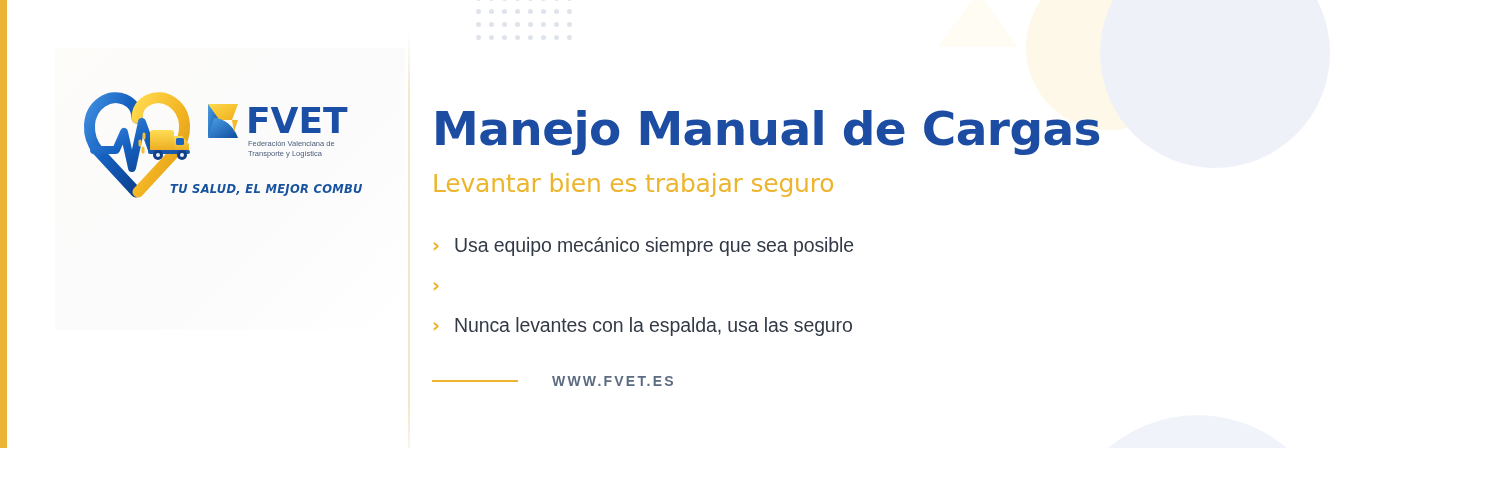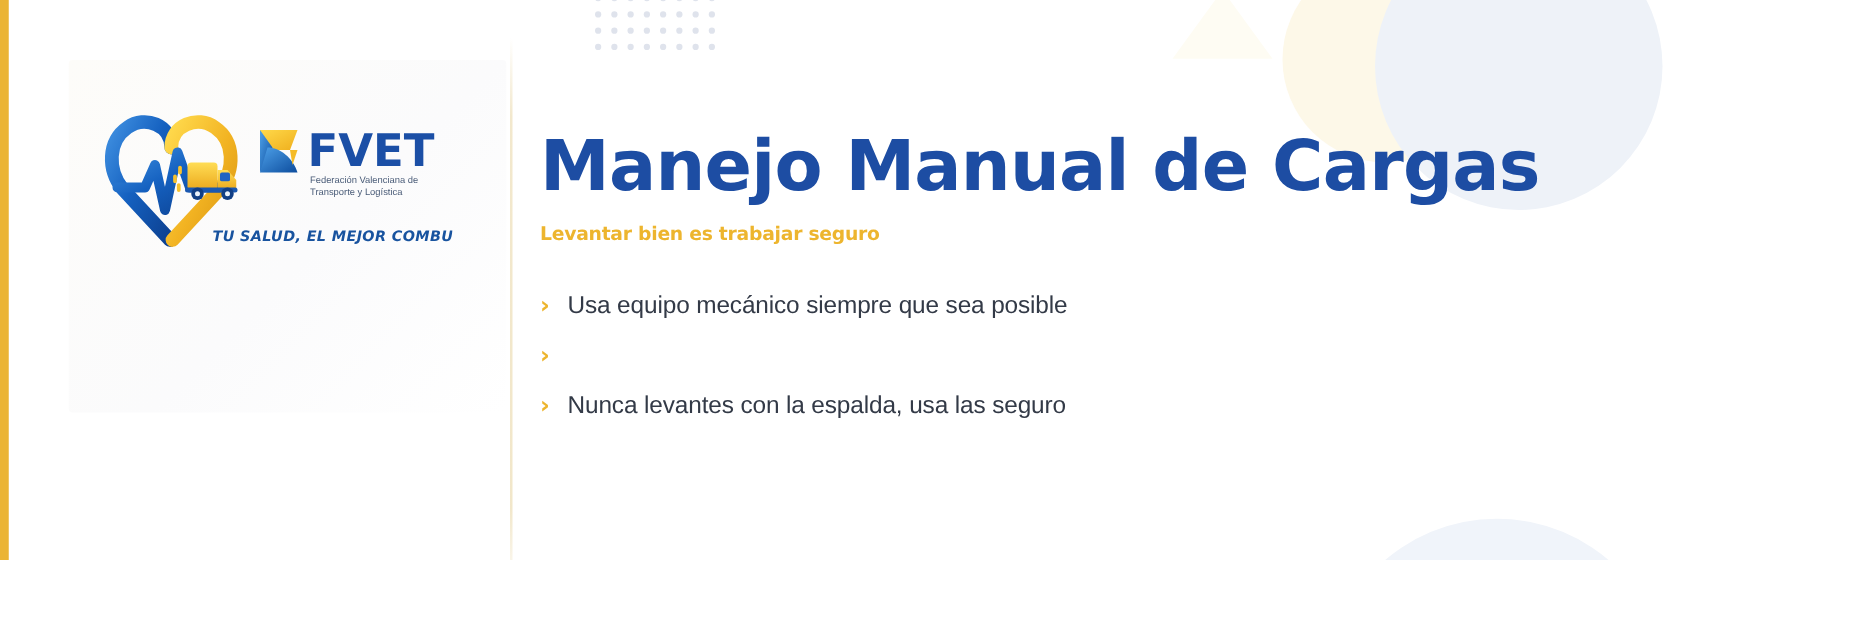--- a/index.html
+++ b/index.html
@@ -109,32 +109,32 @@
 
   
   .content {
     position:absolute;
     left:432px; top:104px;
     width:700px;
     z-index:6;
   }
   .title {
     font-family:"DejaVu Sans", sans-serif;
-    font-size:56px;
+    font-size:47px;
     font-weight:bold;
     letter-spacing:-0.6px;
     color:#1d4da3;
     line-height:1.08;
     white-space:nowrap;
   }
   .subtitle {
     margin-top:14px;
     font-family:"DejaVu Sans", sans-serif;
-    font-size:15px;
-    font-weight:bold;
+    font-size:25px;
+    font-weight:normal;
     color:#edb52e;
     letter-spacing:-0.2px;
   }
 
   .bullets {
     margin-top:28px;
     list-style:none;
   }
   .bullet {
     display:flex;
@@ -305,15 +305,19 @@
       </li>
       <li class="bullet">
         <span class="chev">›</span>
       </li>
       <li class="bullet">
         <span class="chev">›</span>
         <span class="bullet-text">Nunca levantes con la espalda, usa las seguro</span>
       </li>
     </ul>
 
+    <div class="footer">
+      <span class="footer-rule"></span>
+      <span class="footer-url">WWW.FVET.ES</span>
+    </div>
 
   </div>
 </div>
 
 </body></html>

